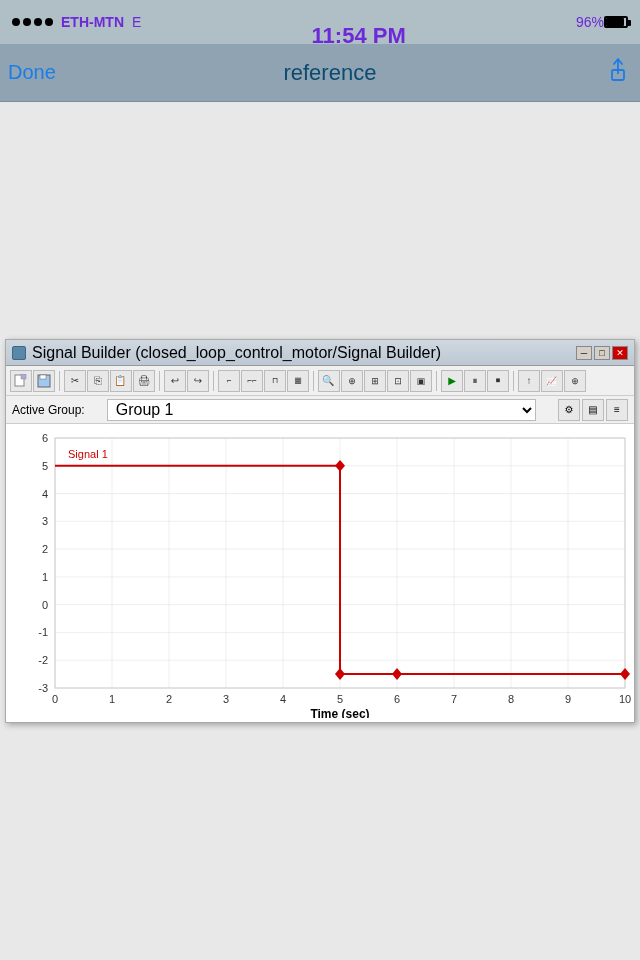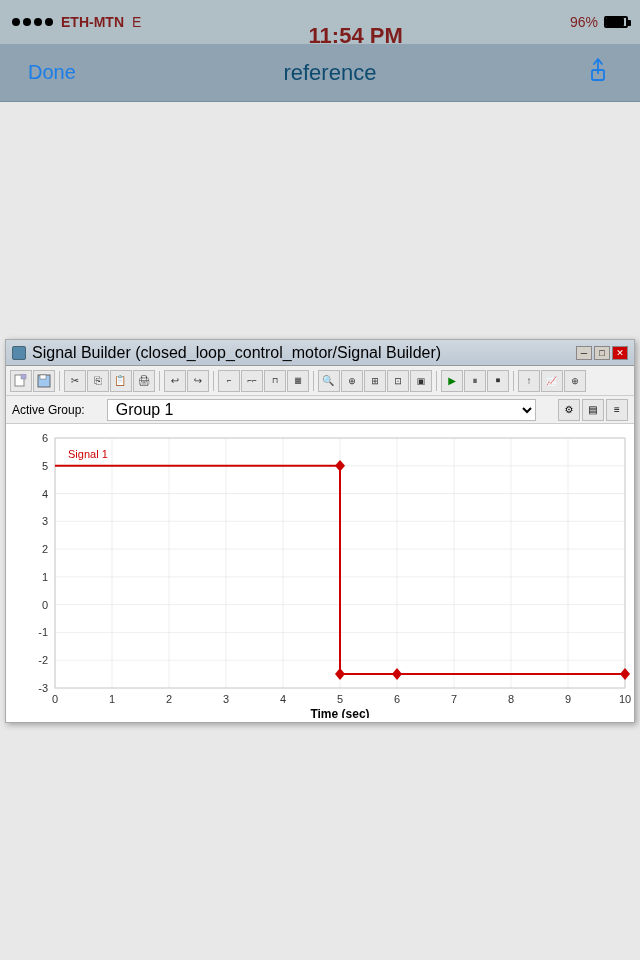--- a/index.html
+++ b/index.html
@@ -2,39 +2,39 @@
 <html><head>
   <meta charset="utf-8">
   <style>
     * { margin: 0; padding: 0; box-sizing: border-box; }
     body { width: 640px; height: 960px; overflow: hidden; font-family: -apple-system, 'Helvetica Neue', Arial, sans-serif; background: #f0f0f0; }
 
     
     #status-bar {
       width: 100%; height: 44px; background: #4a5568;
       display: flex; align-items: center; justify-content: space-between;
-      padding: 0 12px; color: #7f1d1d; font-size: 15px; font-weight: 500;
+      padding: 0 12px; color: #6d28d9; font-size: 15px; font-weight: 500;
       background: #b0bec5;
     }
     .status-left { display: flex; align-items: center; gap: 4px; }
     .status-dots { display: flex; gap: 3px; }
     .status-dot { width: 8px; height: 8px; background: #000; border-radius: 50%; }
     .status-carrier { margin-left: 4px; font-size: 14px; font-weight: 600; }
     .status-network { font-size: 14px; font-weight: 500; margin-left: 4px; }
     .status-center { font-size: 22px; font-weight: 600; margin-top: 27px; }
-    .status-right { display: flex; align-items: center; gap: 6px; font-size: 14px; font-weight: 500; }
+    .status-right { display: flex; align-items: center; gap: 0; font-size: 14px; font-weight: 500; }
     .battery-icon { width: 24px; height: 12px; border: 2px solid #000; border-radius: 2px; position: relative; display: inline-block; }
     .battery-icon::after { content: ''; position: absolute; right: -5px; top: 2px; width: 3px; height: 6px; background: #000; border-radius: 0 1px 1px 0; }
     .battery-fill { height: 100%; width: 90%; background: #000; border-radius: 1px; }
 
     
     #nav-bar {
       width: 100%; height: 58px; background: #8fa3b3;
       display: flex; align-items: center; justify-content: space-between;
-      padding: 0 28px;
+      padding: 0 8px;
       border-bottom: 1px solid #7a8f9e;
     }
     .nav-done { color: #1a7de8; font-size: 20px; font-weight: 400; cursor: pointer; }
     .nav-title { color: #0c4a6e; font-size: 22px; font-weight: 400; }
     .nav-share { color: #1a7de8; cursor: pointer; }
     .share-icon svg { width: 28px; height: 28px; }
 
     
     #content {
       width: 100%; height: calc(960px - 44px - 58px);

